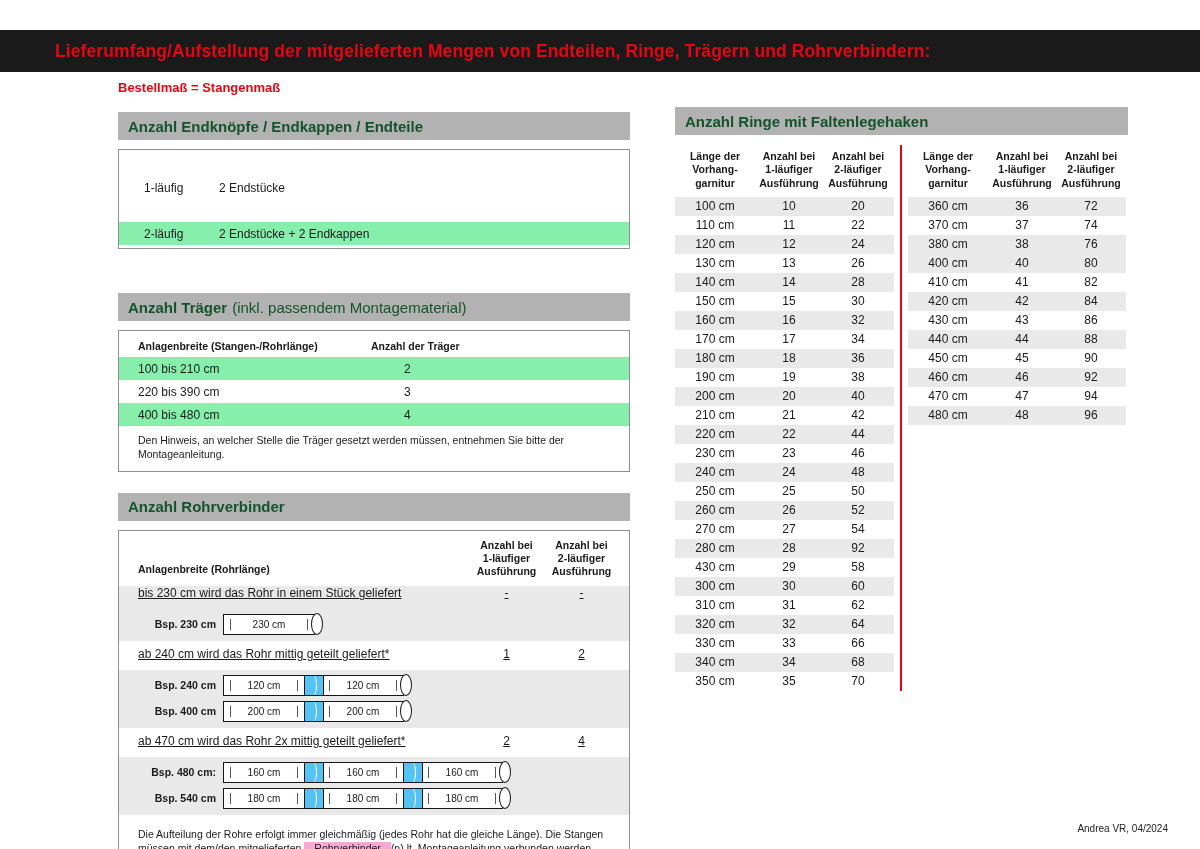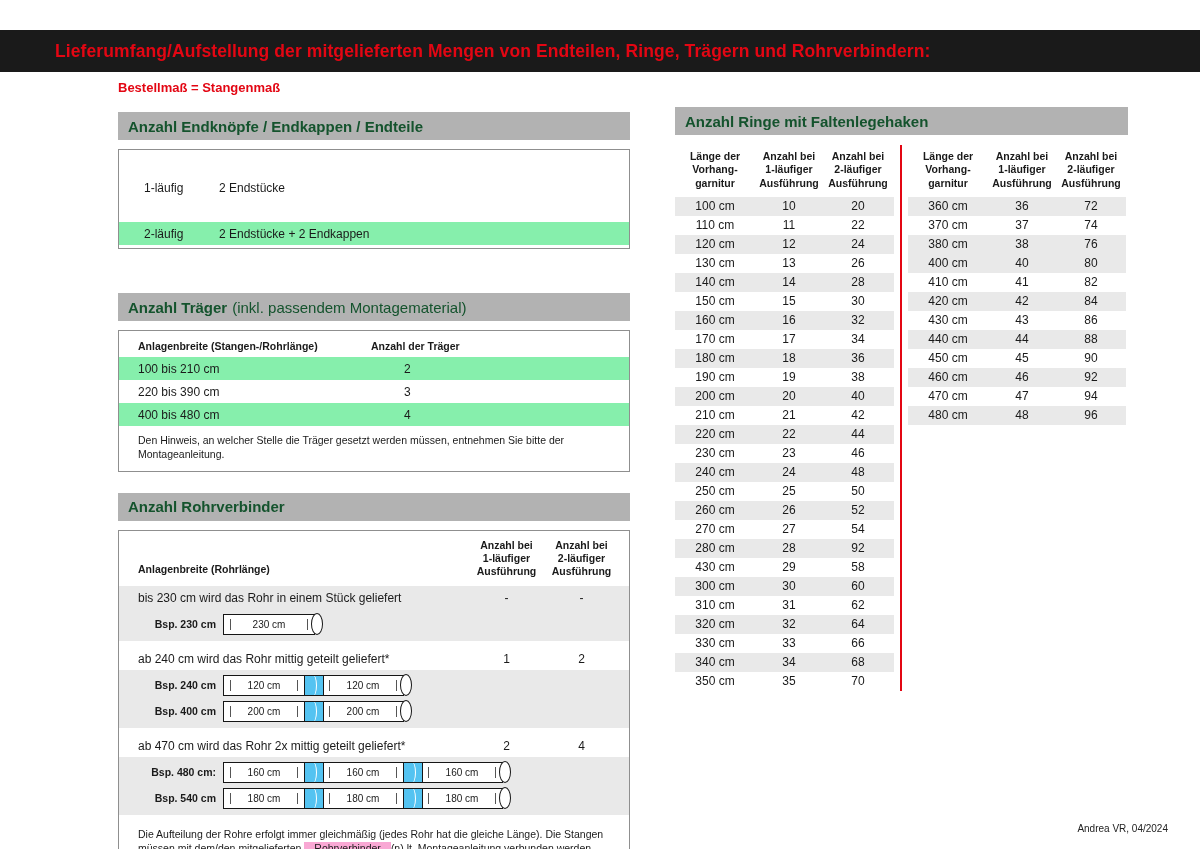--- a/index.html
+++ b/index.html
@@ -39,21 +39,21 @@
   .t-row .r-count { padding-left:33px; }
   .note { font-size:10.5px; line-height:1.32; padding:8px 40px 0 19px; }
 
   
   .box3 { padding:0 0 10px; }
   .rv-head { display:flex; padding:8px 10px 8px 19px; }
   .rv-head .h-label { flex:1; font-size:10.5px; font-weight:bold; align-self:flex-end; padding-bottom:3px; }
   .rv-head .h-col { width:75px; font-size:10.5px; font-weight:bold; text-align:center;
     white-space:pre-line; line-height:1.25; flex:none; }
   .rv-section { margin-bottom:6px; }
-  .sec-label-row { display:flex; align-items:center; min-height:23px; font-size:12px; padding:0 10px 0 19px; }
+  .sec-label-row { display:flex; align-items:flex-start; min-height:23px; font-size:12px; padding:0 10px 0 19px;text-decoration:underline; }
   .sec-label { flex:1; }
   .sec-v { width:75px; text-align:center; flex:none; }
   .gray-block { background:#e9e9e9; }
   .rods { padding:2px 0 4px; }
   .rod-row { display:flex; align-items:center; height:26px; }
   .rod-label { width:104px; text-align:right; font-weight:bold; font-size:10.5px; padding-right:7px; flex:none; }
   .rod { display:flex; align-items:center; }
   .rod-seg { width:82px; height:21px; border:1.5px solid #161616; background:#fff;
     display:flex; align-items:center; justify-content:center; font-size:10px; position:relative; flex:none; }
   .rod.single .rod-seg { width:92px; }

